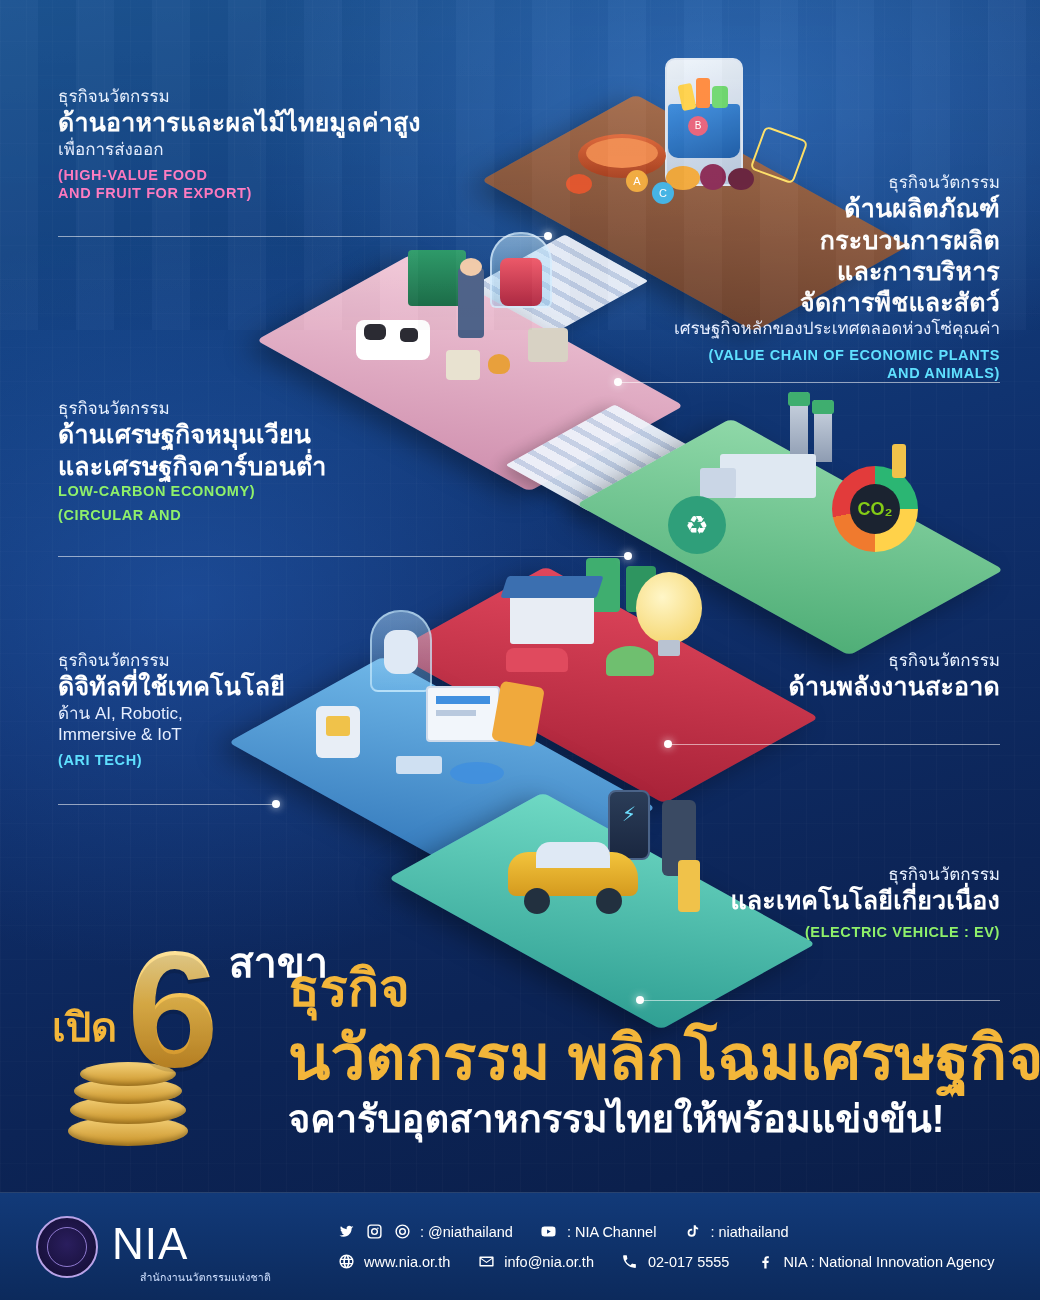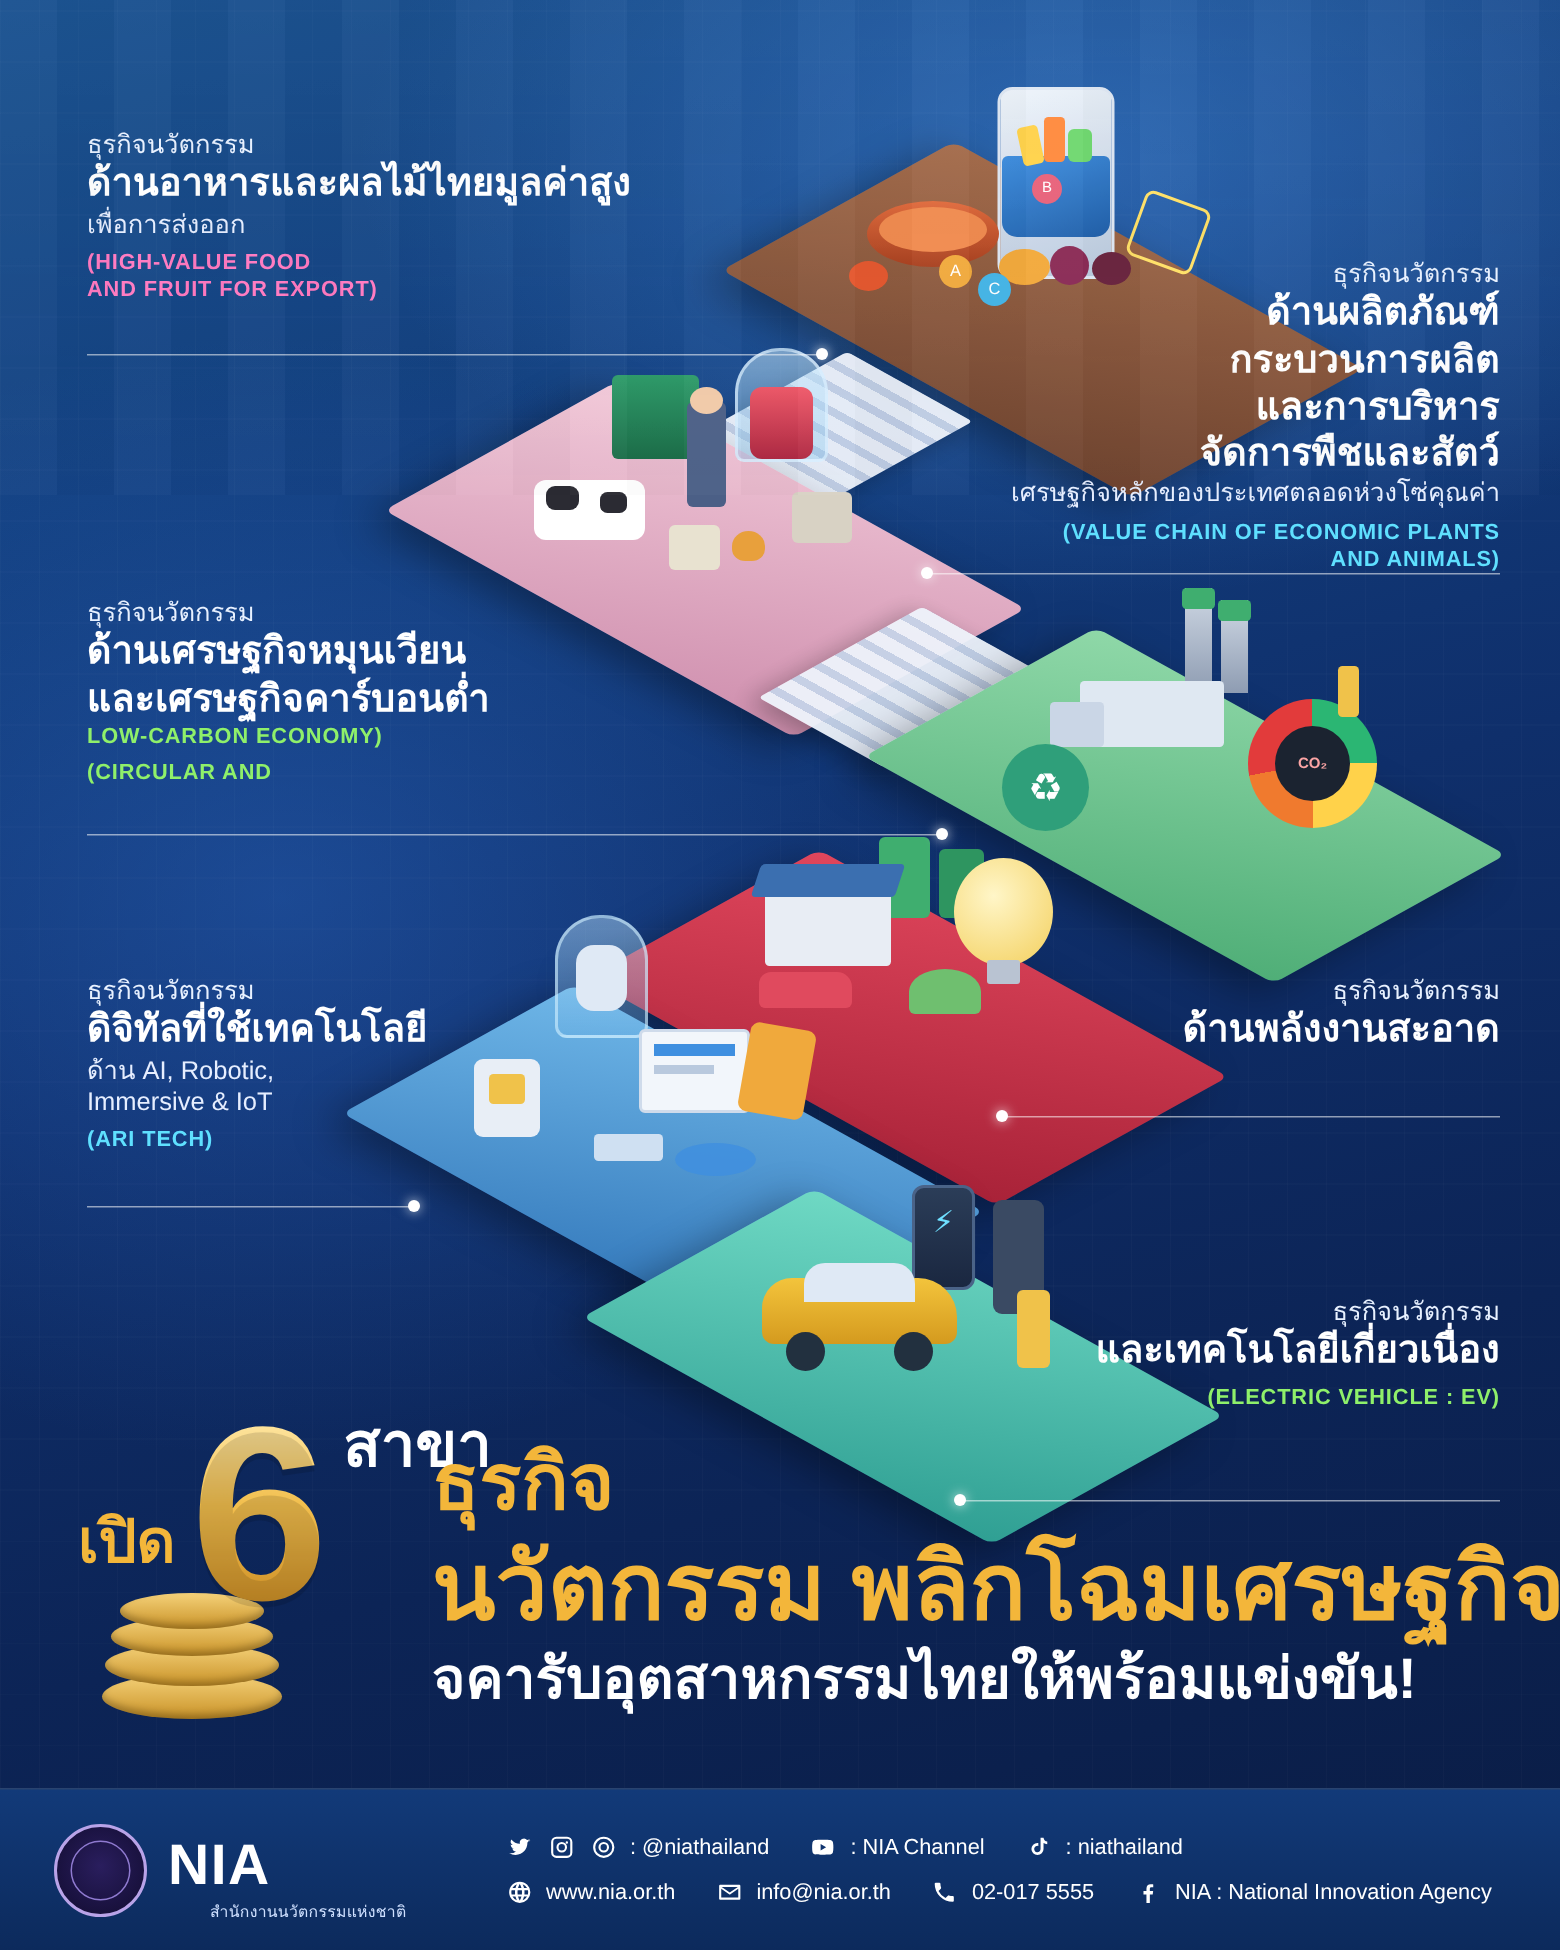--- a/index.html
+++ b/index.html
@@ -111,21 +111,21 @@
     background: linear-gradient(180deg,#123a79 0%, #0c2a5c 100%);
     border-top: 1px solid rgba(255,255,255,.12);
     display:flex; align-items:center;
   }
   .footer .brand { display:flex; align-items:center; gap:14px; padding-left:36px; width: 330px; }
   .seal { width:62px; height:62px; border-radius:50%;
           background: radial-gradient(circle at 50% 45%, #2a1e5e 0%, #1b1342 60%, #120c2e 100%);
           border:2px solid #b9a3e8; position:relative; }
   .seal::after{ content:""; position:absolute; inset:9px; border-radius:50%; border:1px solid #8f7ad0;}
   .nia-logo { color:#fff; }
-  .nia-logo .n { font-size:38px; font-weight:700; letter-spacing:1px;margin-top:12px; }
+  .nia-logo .n { font-size:44px; font-weight:400; letter-spacing:1px;margin-top:12px; }
   .nia-logo .th { font-size:10.5px; color:#cfe0ff; letter-spacing:.2px;margin-left:28px; }
   .contacts { color:#fff; font-size:14.5px; display:flex; flex-direction:column; gap:10px; padding-left:6px; }
   .crow { display:flex; align-items:center; gap:26px; }
   .citem { display:flex; align-items:center; gap:8px; white-space:nowrap; }
   .ico { display:inline-flex; align-items:center; justify-content:center;
          width:20px; height:20px; color:#fff; }
   .ico svg { width:17px; height:17px; fill:#fff; }
 </style>
 </head>
 <body>
@@ -186,21 +186,21 @@
       <div class="top"></div>
     </div>
     <div class="scene" style="left:660px; top:392px; width:270px; height:180px;">
       <div style="position:absolute; left:130px; top:0; width:18px; height:70px; background:linear-gradient(180deg,#cfd8e4,#8e9cb2);"></div>
       <div style="position:absolute; left:154px; top:8px; width:18px; height:62px; background:linear-gradient(180deg,#cfd8e4,#8e9cb2);"></div>
       <div style="position:absolute; left:128px; top:0px; width:22px; height:14px; background:#3fae6f; border-radius:3px;"></div>
       <div style="position:absolute; left:152px; top:8px; width:22px; height:14px; background:#3fae6f; border-radius:3px;"></div>
       <div style="position:absolute; left:60px; top:62px; width:96px; height:44px; background:#dfe8f2; border-radius:3px;"></div>
       <div style="position:absolute; left:40px; top:76px; width:36px; height:30px; background:#cad6e6; border-radius:3px;"></div>
       <div style="position:absolute; left:172px; top:74px; width:86px; height:86px; border-radius:50%; background:conic-gradient(#2bb673 0 25%, #ffd24a 25% 50%, #f07a2e 50% 72%, #e23b3b 72% 100%);"></div>
-      <div style="position:absolute; left:190px; top:92px; width:50px; height:50px; border-radius:50%; background:#1b2330; color:#fca5a5; font-size:10px; font-weight:700; display:flex; align-items:center; justify-content:center;">CO₂</div>
+      <div style="position:absolute; left:190px; top:92px; width:50px; height:50px; border-radius:50%; background:#1b2330; color:#84cc16; font-size:18px; font-weight:700; display:flex; align-items:center; justify-content:center;">CO₂</div>
       <div style="position:absolute; left:8px; top:104px; width:58px; height:58px; border-radius:50%; background:#2f9f7a; color:#fff; font-size:26px; display:flex; align-items:center; justify-content:center;">♻</div>
       <div style="position:absolute; left:232px; top:52px; width:14px; height:34px; background:#f0c24a; border-radius:3px;"></div>
     </div>
 
     <div class="stairs" style="left:470px; top:586px;"></div>
 
     <div class="plat p-energy" style="left:455px; top:600px;">
       <div class="top"></div>
     </div>
     <div class="scene" style="left:486px; top:540px; width:260px; height:170px;">

